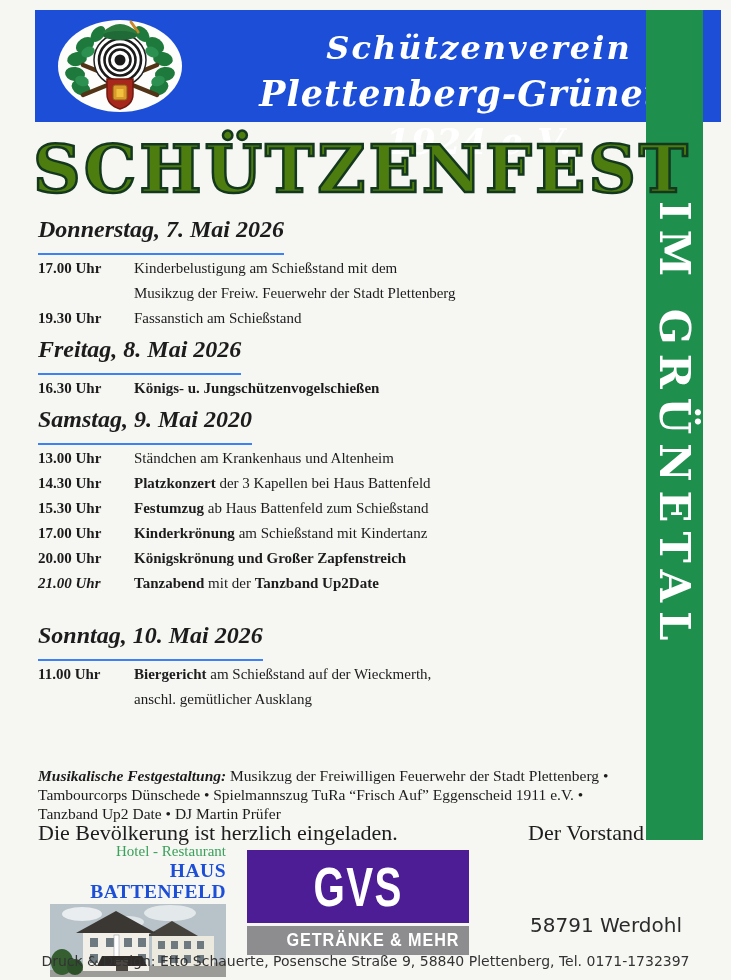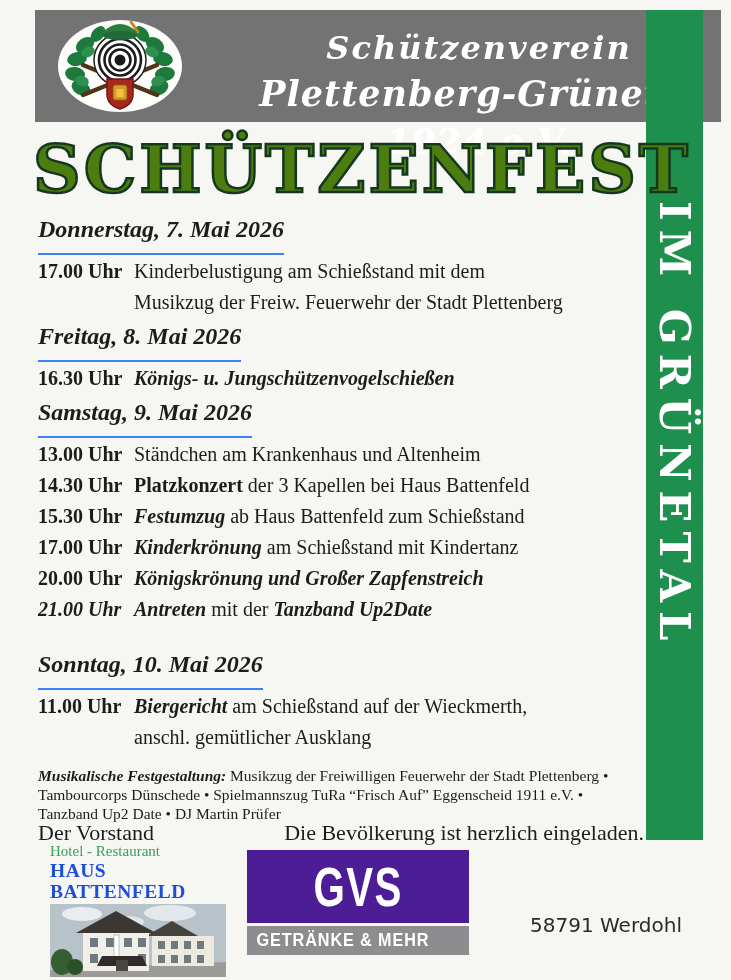--- a/index.html
+++ b/index.html
@@ -5,21 +5,21 @@
   * { margin:0; padding:0; box-sizing:border-box; }
   html,body { background:#e8e8e6; }
   .page {
     position:relative; width:731px; height:980px; margin:0 auto;
     background:#f6f6f3; overflow:hidden;
     font-family:"Liberation Serif", serif; color:#1c1c1c;
   }
   
   .header-band {
     position:absolute; left:35px; top:10px; width:686px; height:112px;
-    background:#737373;
+    background:#1d4ed8;
   }
   .side-band {
     position:absolute; left:646px; top:10px; width:57px; height:830px;
     background:#1f8f4e;
     display:flex; align-items:center; justify-content:center;
   }
   .side-text {
     writing-mode:vertical-rl; text-orientation:mixed;
     font-family:"DejaVu Serif", serif; font-weight:bold;
     font-size:42px; letter-spacing:9px; color:#ffffff; white-space:nowrap;
@@ -43,57 +43,57 @@
   
   .schedule { position:absolute; left:38px; top:216px; width:604px; }
   .day { margin-bottom:5px; }
   .day:last-child { margin-top:26px; }
   .day-heading {
     display:table; font-weight:bold; font-style:italic;
     font-size:24px; line-height:26px; margin-bottom:1px;
     border-bottom:2px solid #3b82f6; padding-bottom:11px;
   }
   .event {
-    font-size:20px; line-height:31px;
+    font-size:15px; line-height:25px;
     padding-left:96px; white-space:pre-line;
   }
   .event .time {
     display:inline-block; width:96px; margin-left:-96px;
     font-weight:bold; white-space:nowrap;
   }
   .event .time.i { font-style:italic; }
   .b  { font-weight:bold; }
-  .bi { font-weight:bold; font-style:italic; }
+  .bi { font-weight:bold; }
   
   .music {
     position:absolute; left:38px; top:766px; width:606px;
     font-size:15.5px; line-height:19px;
   }
   .music .label { font-weight:bold; font-style:italic; }
   .invite {
     position:absolute; left:38px; top:820px; width:606px;
     display:flex; justify-content:space-between;
     font-size:22px; line-height:26px;
   }
   
-  .battenfeld { position:absolute; left:50px; top:843px; width:176px; text-align:left; }
+  .battenfeld { position:absolute; left:50px; top:843px; width:176px; text-align:right; }
   .battenfeld .l1 { font-size:15px; line-height:17px; color:#3aa05a; }
   .battenfeld .l2 { font-size:19.5px; line-height:21px; font-weight:bold; color:#1d4ed8; letter-spacing:0.5px; }
   .battenfeld svg { display:block; margin-top:2px; width:176px; height:73px; }
   .gvs { position:absolute; left:247px; top:850px; width:222px; }
   .gvs .red {
     height:73px; background:#4c1d95; display:flex; align-items:center; justify-content:center;
   }
   .gvs .red span {
     font-family:"Liberation Sans", sans-serif; font-weight:bold; font-size:56px;
     color:#ffffff; letter-spacing:2px; display:inline-block; transform:scaleX(0.72);
   }
   .gvs .gray {
     margin-top:3px; height:29px; background:#8d8d90;
-    display:flex; align-items:center; justify-content:flex-start;
+    display:flex; align-items:center; justify-content:flex-end;
   }
   .gvs .gray span {
     font-family:"Liberation Sans", sans-serif; font-weight:bold; font-size:18px;
     color:#ffffff; letter-spacing:1px; display:inline-block; transform:scaleX(0.9);
   }
   .address {
     position:absolute; left:490px; top:863px; width:232px; text-align:center;
     font-family:"DejaVu Sans", sans-serif; font-size:20px; line-height:25px;
     color:#2a2a2a; white-space:pre;
   }
@@ -161,49 +161,50 @@
     <div class="side-text">IM GRÜNETAL</div>
   </div>
 
   <div class="title">SCHÜTZENFEST</div>
 
   <div class="schedule" id="schedule">
       <div class="day">
         <div class="day-heading">Donnerstag, 7. Mai 2026</div>
         <div class="event"><span class="time">17.00 Uhr</span><span>Kinderbelustigung am Schießstand mit dem
 Musikzug der Freiw. Feuerwehr der Stadt Plettenberg</span></div>
+        <div class="event"><span class="time">19.30 Uhr</span><span>Fassanstich am Schießstand</span></div>
       </div>
       <div class="day">
         <div class="day-heading">Freitag, 8. Mai 2026</div>
         <div class="event"><span class="time">16.30 Uhr</span><span class="bi">Königs- u. Jungschützenvogelschießen</span></div>
       </div>
       <div class="day">
-        <div class="day-heading">Samstag, 9. Mai 2026</div>
+        <div class="day-heading">Samstag, 9. Mai 2020</div>
         <div class="event"><span class="time">13.00 Uhr</span><span>Ständchen am Krankenhaus und Altenheim</span></div>
         <div class="event"><span class="time">14.30 Uhr</span><span class="b">Platzkonzert</span><span> der 3 Kapellen bei Haus Battenfeld</span></div>
         <div class="event"><span class="time">15.30 Uhr</span><span class="bi">Festumzug</span><span> ab Haus Battenfeld zum Schießstand</span></div>
         <div class="event"><span class="time">17.00 Uhr</span><span class="bi">Kinderkrönung</span><span> am Schießstand mit Kindertanz</span></div>
         <div class="event"><span class="time">20.00 Uhr</span><span class="bi">Königskrönung und Großer Zapfenstreich</span></div>
-        <div class="event"><span class="time i">21.00 Uhr</span><span class="bi">Antreten</span><span> mit der </span><span class="bi">Tanzband Up2Date</span></div>
+        <div class="event"><span class="time i">21.00 Uhr</span><span class="bi">Tanzabend</span><span> mit der </span><span class="bi">Tanzband Up2Date</span></div>
       </div>
       <div class="day">
         <div class="day-heading">Sonntag, 10. Mai 2026</div>
         <div class="event"><span class="time">11.00 Uhr</span><span class="bi">Biergericht</span><span> am Schießstand auf der Wieckmerth,
 anschl. gemütlicher Ausklang</span></div>
       </div>
     </div>
 
   <div class="music">
     <span class="label">Musikalische Festgestaltung:</span>
     <span>Musikzug der Freiwilligen Feuerwehr der Stadt Plettenberg • Tambourcorps Dünschede • Spielmannszug TuRa “Frisch Auf” Eggenscheid 1911 e.V. • Tanzband Up2 Date • DJ Martin Prüfer</span>
   </div>
 
   <div class="invite">
+    <span>Die Bevölkerung ist herzlich eingeladen.</span>
     <span>Der Vorstand</span>
-    <span>Die Bevölkerung ist herzlich eingeladen.</span>
   </div>
 
   <div class="battenfeld">
     <div class="l1">Hotel - Restaurant</div>
     <div class="l2">HAUS BATTENFELD</div>
     <svg viewBox="0 0 176 73" aria-hidden="true">
       <rect x="0" y="0" width="176" height="73" fill="#b7c2c9"></rect>
       <ellipse cx="32" cy="10" rx="20" ry="7" fill="#e9edef"></ellipse>
       <ellipse cx="120" cy="9" rx="26" ry="8" fill="#e3e8ea"></ellipse>
       <ellipse cx="78" cy="18" rx="16" ry="6" fill="#dfe4e7"></ellipse>
@@ -244,14 +245,15 @@
       <span>GETRÄNKE &amp; MEHR</span>
     </div>
   </div>
 
   <div class="address">
     <div>58791 Werdohl</div>
     
     
   </div>
 
+  <div class="footer">Druck &amp; Design: Etto Schauerte, Posensche Straße 9, 58840 Plettenberg, Tel. 0171-1732397</div>
 
 </div>
 
 </body></html>

